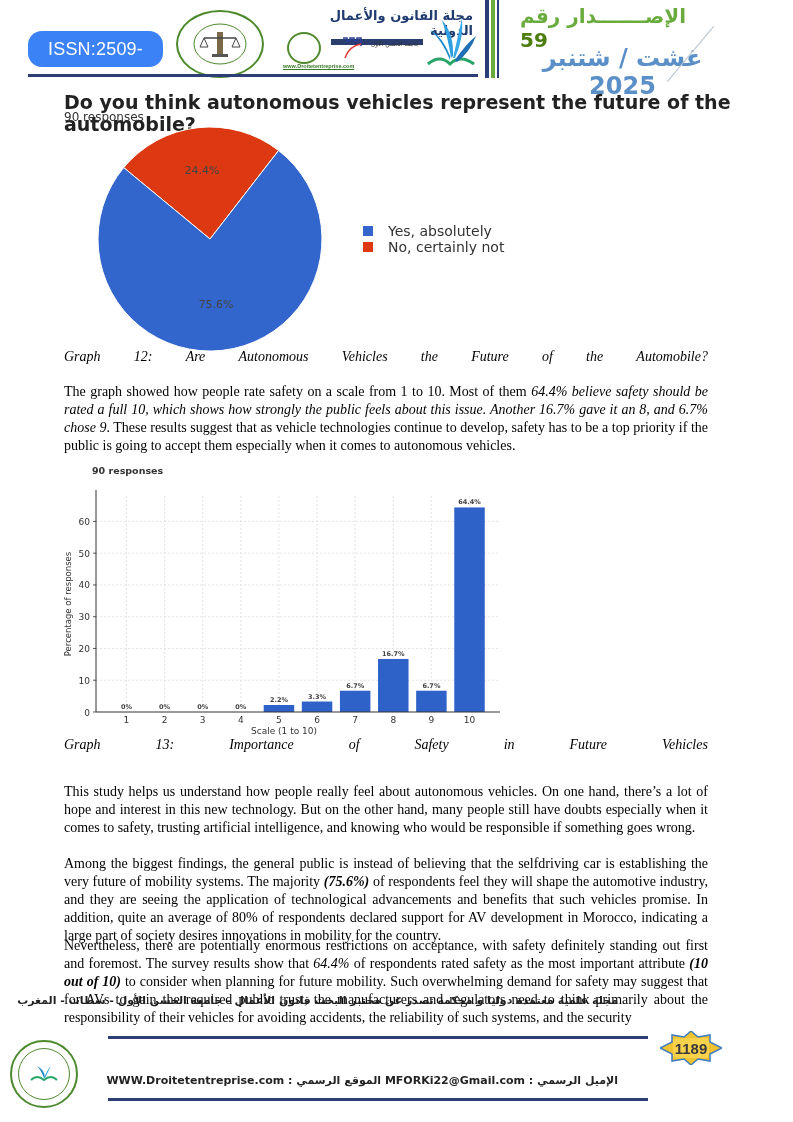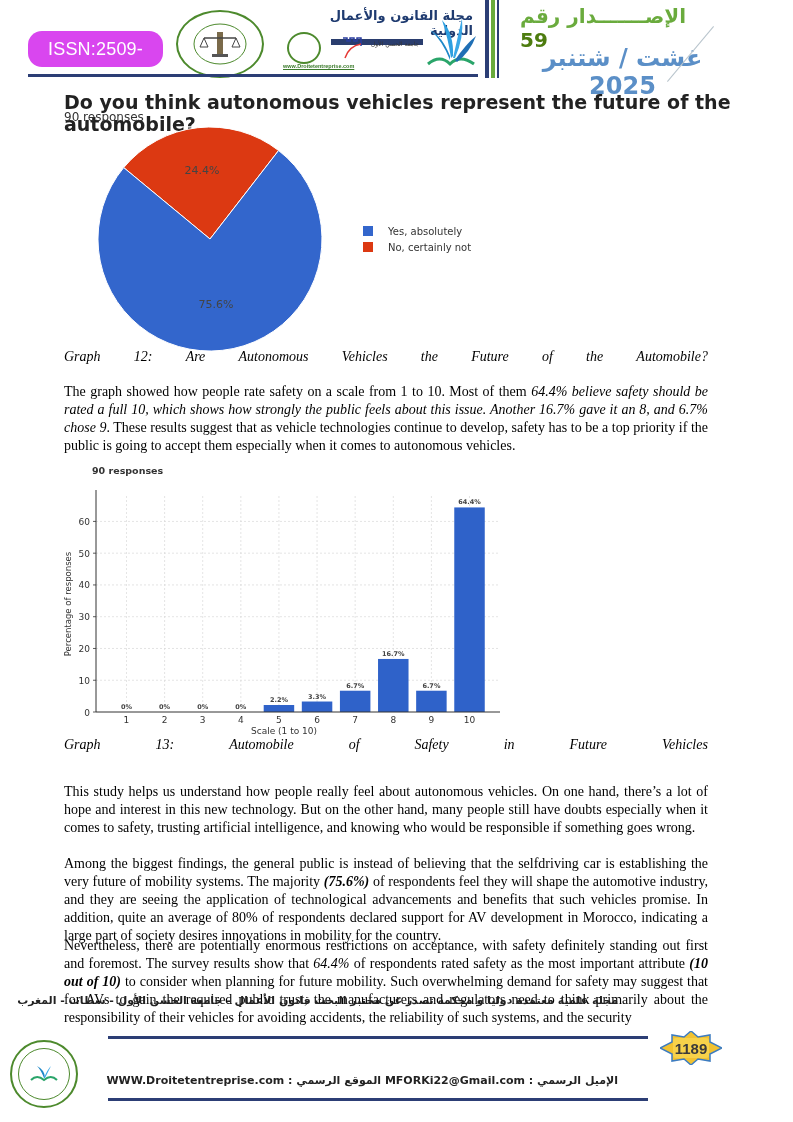--- a/index.html
+++ b/index.html
@@ -1,20 +1,20 @@
 <!DOCTYPE html>
 <html><head>
 <meta charset="utf-8">
 <style>
   html, body { margin:0; padding:0; background:#fff; }
   body { width:793px; height:1122px; position:relative; overflow:hidden; font-family:"Liberation Serif", serif; color:#000; }
   .abs { position:absolute; }
 
   
-  .issn { left:28px; top:31px; width:135px; height:36px; background:#d946ef; border-radius:14px; color:#fff;
+  .issn { left:28px; top:31px; width:135px; height:36px; background:#3b82f6; border-radius:14px; color:#fff;
           font-family:"Liberation Sans", sans-serif; font-size:18px; line-height:36px; text-align:center; letter-spacing:0.2px; }
   .seal { border-radius:50%; border:2px solid #4d8a2d; background:#fff; display:flex; align-items:center; justify-content:center; }
   .seal-inner { border-radius:50%; border:1px solid #4d8a2d; display:flex; align-items:center; justify-content:center; }
   .hdr-rule { left:28px; top:74px; width:450px; height:3px; background:#2c3e75; }
   .journal-block { left:283px; top:8px; width:190px; height:64px; }
   .jr-title { font-family:"DejaVu Sans", sans-serif; font-size:13px; color:#1f3b70; text-align:right; direction:rtl; font-weight:bold; }
   .jr-band { margin-left:48px; margin-top:1px; width:92px; height:6px; background:#2a3d6e; }
   .jr-url { position:absolute; left:0; top:55px; font-family:"Liberation Sans", sans-serif; font-size:5.5px; color:#3a7a2a; font-weight:bold; text-decoration:underline; }
   .book-logo { left:420px; top:10px; width:58px; height:64px; }
   .vbar1 { left:485px; top:0; width:4px; height:78px; background:#2c3e75; }
@@ -22,21 +22,21 @@
   .vbar3 { left:497px; top:0; width:2px; height:78px; background:#2c3e75; }
   .issue-line { left:520px; top:4px; width:200px; text-align:left; direction:rtl; font-family:"DejaVu Sans", sans-serif; font-size:20px; font-weight:bold; color:#6aab3d; }
   .issue-num { color:#4d7c0f; }
   .date-line { left:510px; top:44px; width:225px; direction:rtl; text-align:center; font-family:"DejaVu Sans", sans-serif; font-size:24px; font-weight:bold; color:#5b8fc7; }
   .diag { left:690px; top:18px; width:1px; height:72px; background:#b8c4cc; transform:rotate(40deg); }
 
   
   .q-title { left:64px; top:91px; font-family:"DejaVu Sans", sans-serif; font-size:19px; font-weight:bold; color:#222; }
   .q-resp { left:64px; top:110px; font-family:"DejaVu Sans", sans-serif; font-size:12px; color:#333; }
   .pie { left:98px; top:127px; width:224px; height:224px; }
-  .legend { left:363px; top:223px; font-family:"DejaVu Sans", sans-serif; font-size:10px; color:#333;text-align:center; }
+  .legend { left:363px; top:223px; font-family:"DejaVu Sans", sans-serif; font-size:14px; color:#333;text-align:center; }
   .legend-row { display:flex; align-items:center; height:16px; }
   .legend-sw { width:10px; height:10px; margin-right:15px; }
 
   .caption { left:64px; width:644px; font-style:italic; font-size:14px; display:flex; justify-content:space-between;text-align:right; }
   .para { left:64px; width:644px; font-size:14px; line-height:18px; text-align:justify; }
   .para i { font-style:italic; }
 
   
   .bar-title { left:92px; top:465px; font-family:"DejaVu Sans", sans-serif; font-size:9.5px; font-weight:bold; color:#333; line-height:11px; }
   .bar-chart { left:60px; top:488px; width:445px; height:250px; }
@@ -196,21 +196,21 @@
     <text x="409.5094339622642" y="235" text-anchor="middle" font-family="DejaVu Sans, sans-serif" font-size="9" fill="#333">10</text>
     <line x1="36" x2="36" y1="2" y2="224" stroke="#333" stroke-width="1"></line>
     <line x1="36" x2="440" y1="224" y2="224" stroke="#333" stroke-width="1"></line>
     <text x="224" y="246" text-anchor="middle" font-family="DejaVu Sans, sans-serif" font-size="9" fill="#333">Scale (1 to 10)</text>
     <text x="0" y="0" text-anchor="middle" font-family="DejaVu Sans, sans-serif" font-size="8.5" fill="#333" transform="translate(11,116) rotate(-90)">Percentage of responses</text>
   </svg>
 
 <div class="abs caption" style="top:737px;" id="cap13">
     <span>Graph</span>
     <span>13:</span>
-    <span>Automobile</span>
+    <span>Importance</span>
     <span>of</span>
     <span>Safety</span>
     <span>in</span>
     <span>Future</span>
     <span>Vehicles</span>
   </div>
 
 <div class="abs para" style="top:771px;margin-top:12px;">This study helps us understand how people really feel about autonomous vehicles. On one hand, there’s a lot of hope and interest in this new technology. But on the other hand, many people still have doubts  especially when it comes to safety, trusting artificial intelligence, and knowing who would be responsible if something goes wrong.</div>
 
 <div class="abs para" style="top:855px;">

